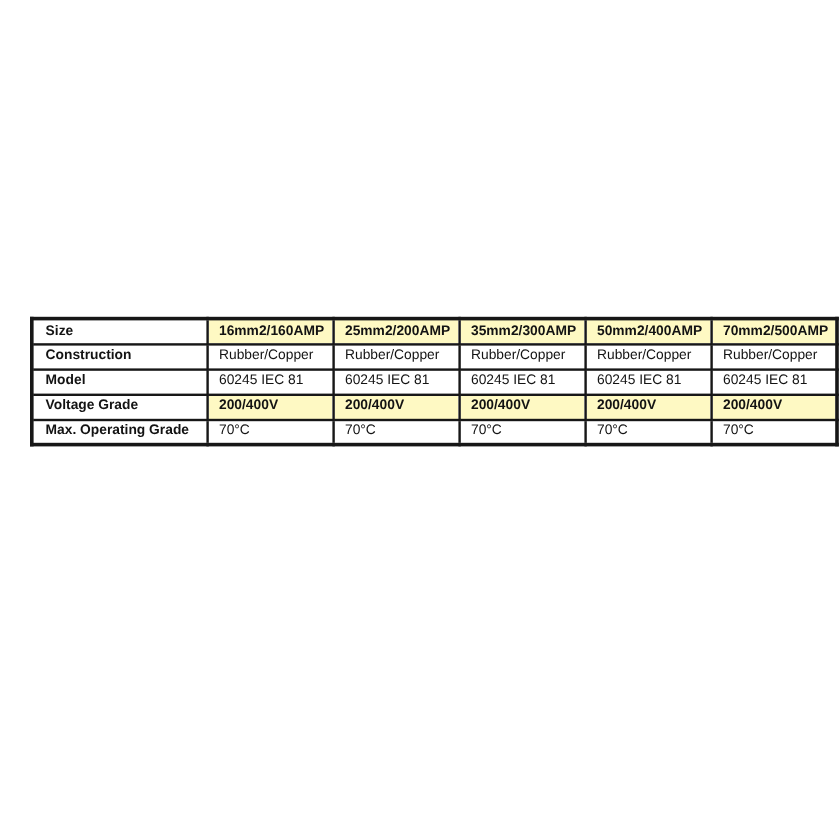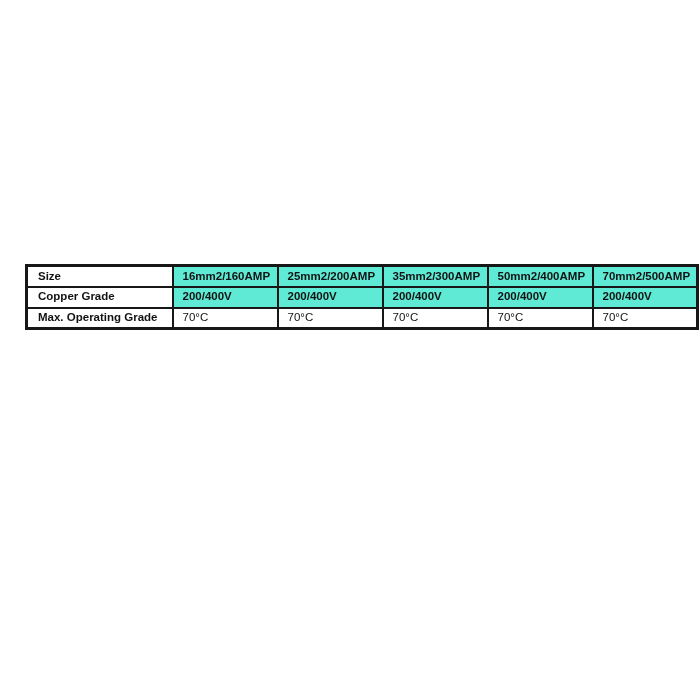--- a/index.html
+++ b/index.html
@@ -43,21 +43,21 @@
     color: #131313;
     white-space: nowrap;
     overflow: hidden;
     background: #ffffff;
   }
   table.spec-table th.row-label {
     font-weight: bold;
     padding-left: 10px;
   }
   table.spec-table .shaded {
-    background: #5eead4;
+    background: #fef9c3;
   }
   table.spec-table .bold {
     font-weight: bold;
   }
 </style>
 </head>
 <body>
 
 <div class="page">
   <div class="table-wrap">
@@ -73,21 +73,37 @@
       <tbody>
         <tr>
           <th class="row-label">Size</th>
           <td class="shaded bold">16mm2/160AMP</td>
           <td class="shaded bold">25mm2/200AMP</td>
           <td class="shaded bold">35mm2/300AMP</td>
           <td class="shaded bold">50mm2/400AMP</td>
           <td class="shaded bold">70mm2/500AMP</td>
         </tr>
         <tr>
-          <th class="row-label">Copper Grade</th>
+          <th class="row-label">Construction</th>
+          <td>Rubber/Copper</td>
+          <td>Rubber/Copper</td>
+          <td>Rubber/Copper</td>
+          <td>Rubber/Copper</td>
+          <td>Rubber/Copper</td>
+        </tr>
+        <tr>
+          <th class="row-label">Model</th>
+          <td>60245 IEC 81</td>
+          <td>60245 IEC 81</td>
+          <td>60245 IEC 81</td>
+          <td>60245 IEC 81</td>
+          <td>60245 IEC 81</td>
+        </tr>
+        <tr>
+          <th class="row-label">Voltage Grade</th>
           <td class="shaded bold">200/400V</td>
           <td class="shaded bold">200/400V</td>
           <td class="shaded bold">200/400V</td>
           <td class="shaded bold">200/400V</td>
           <td class="shaded bold">200/400V</td>
         </tr>
         <tr>
           <th class="row-label">Max. Operating Grade</th>
           <td>70°C</td>
           <td>70°C</td>

